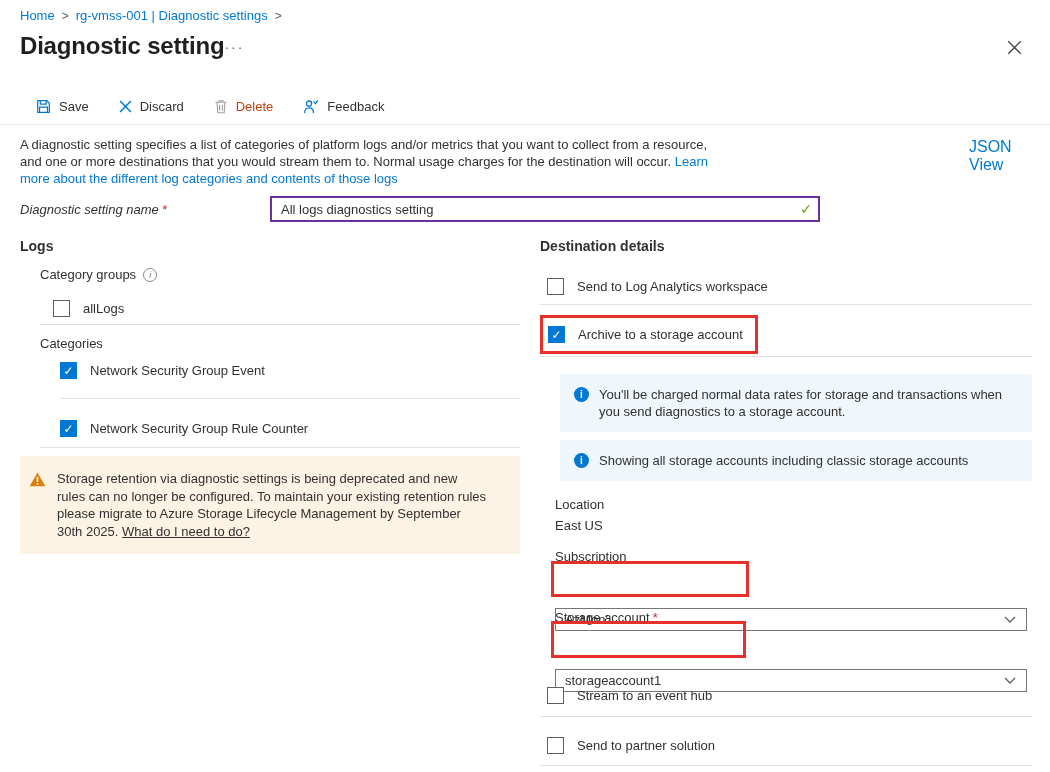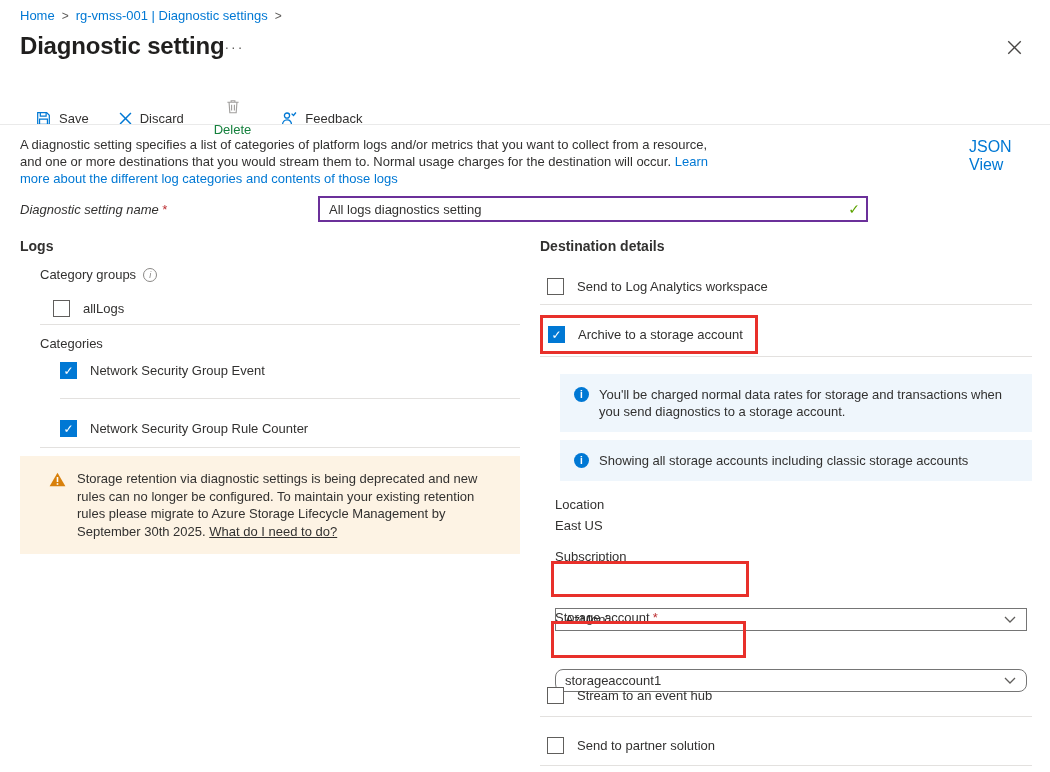--- a/index.html
+++ b/index.html
@@ -15,51 +15,51 @@
   
   .title-row { position:absolute; left:20px; top:32px; display:flex; align-items:flex-end; }
   .page-title { font-size:24px; font-weight:700; color:#201f1e; letter-spacing:-0.2px; }
   .overflow-menu { color:#605e5c; font-size:14px; letter-spacing:2px; padding-bottom:5px; cursor:pointer; }
   .close-btn { position:absolute; left:1007px; top:40px; cursor:pointer; line-height:0; }
 
   
   .toolbar { position:absolute; left:28px; top:95px; display:flex; align-items:center; gap:14px; }
   .tb-btn { display:flex; align-items:center; gap:8px; font-size:13px; color:#323130; padding:4px 8px; cursor:pointer; }
   .tb-btn .icn { line-height:0; }
-  .tb-btn.disabled { color:#15803d; cursor:default;flex-direction:column; }
+  .tb-btn.disabled { color:#c2410c; cursor:default; }
   .toolbar-divider { position:absolute; left:0; top:124px; width:1050px; height:1px; background:#eaeaea; }
 
   
   .intro { position:absolute; left:20px; top:136px; width:700px; font-size:13px; line-height:17px; color:#323130; }
   .intro a { color:#0078d4; text-decoration:none; cursor:pointer; }
   .json-view { position:absolute; left:969px; top:138px; font-size:16px; color:#0078d4; text-decoration:none; cursor:pointer; }
 
   
   .name-label { position:absolute; left:20px; top:202px; font-size:13px;font-style:italic; }
   .req { color:#bc2f32; margin-left:3px; }
-  .name-input-wrap { position:absolute; left:270px; top:196px; width:550px; height:26px;margin-left:48px; }
+  .name-input-wrap { position:absolute; left:270px; top:196px; width:550px; height:26px; }
   .name-input { width:100%; height:100%; border:2px solid #6b309a; background:#fff; font-family:"Liberation Sans",sans-serif; font-size:13px; color:#323130; padding:0 26px 0 9px; outline:none; }
   .valid-check { position:absolute; right:8px; top:5px; color:#5ca300; font-size:14px; line-height:16px; }
 
   
   .sec-h { position:absolute; font-size:14px; font-weight:700; color:#323130; }
 
   
   .cbrow { position:absolute; display:flex; align-items:center; gap:13px; font-size:13px; }
   .cb { width:17px; height:17px; border:1px solid #605e5c; background:#fff; flex:none; cursor:pointer; position:relative; }
   .cb.checked { background:#0078d4; border-color:#0078d4; }
   .cb.checked::after { content:"✓"; position:absolute; left:2.5px; top:0px; color:#fff; font-size:12px; line-height:16px; }
 
   .divider { position:absolute; height:1px; background:#e3e1df; }
 
   .label-row { position:absolute; display:flex; align-items:center; gap:7px; font-size:13px; }
   .info-o { width:14px; height:14px; border:1px solid #8a8886; border-radius:50%; color:#8a8886; font-size:9px; display:flex; align-items:center; justify-content:center; font-style:italic; cursor:pointer; }
 
   
-  .warn-box { position:absolute; left:20px; top:456px; width:500px; background:#fdf3e4; padding:14px 16px 14px 29px; display:flex; gap:11px; }
+  .warn-box { position:absolute; left:20px; top:456px; width:500px; background:#fdf3e4; padding:14px 16px 14px 9px; display:flex; gap:11px; }
   .warn-box .txt { font-size:13px; line-height:17.5px; width:430px; }
   .warn-box a { color:#323130; text-decoration:underline; cursor:pointer; }
 
   
   .info-box { position:absolute; left:560px; width:472px; background:#eff6fc; padding:12px 14px; display:flex; gap:10px; font-size:13px; line-height:17px; }
   .info-f { width:15px; height:15px; border-radius:50%; background:#0078d4; color:#fff; font-size:10px; font-weight:700; display:flex; align-items:center; justify-content:center; flex:none; margin-top:1px; }
 
   .plain { position:absolute; font-size:13px; color:#323130; }
 
   
@@ -211,21 +211,21 @@
     <span>AzMon'</span>
     <svg width="12" height="7" viewBox="0 0 12 7">
         <path d="M1 1l5 5 5-5" fill="none" stroke="#605e5c" stroke-width="1.3"></path>
       </svg>
   </div>
   <div class="hl" style="left:551px; top:561px; width:198px; height:36px;"></div>
 
   <div class="plain" style="left:555px; top:610px;">
     <span>Storage account</span><span class="req">*</span>
   </div>
-  <div class="dd" style="left:555px; top:629px;border-radius:8px;">
+  <div class="dd" style="left:555px; top:629px;">
     <span>storageaccount1</span>
     <svg width="12" height="7" viewBox="0 0 12 7">
         <path d="M1 1l5 5 5-5" fill="none" stroke="#605e5c" stroke-width="1.3"></path>
       </svg>
   </div>
   <div class="hl" style="left:551px; top:621px; width:195px; height:37px;"></div>
 
   <div class="cbrow" style="left:547px; top:687px;">
     <span class="cb"></span>
     <span>Stream to an event hub</span>

